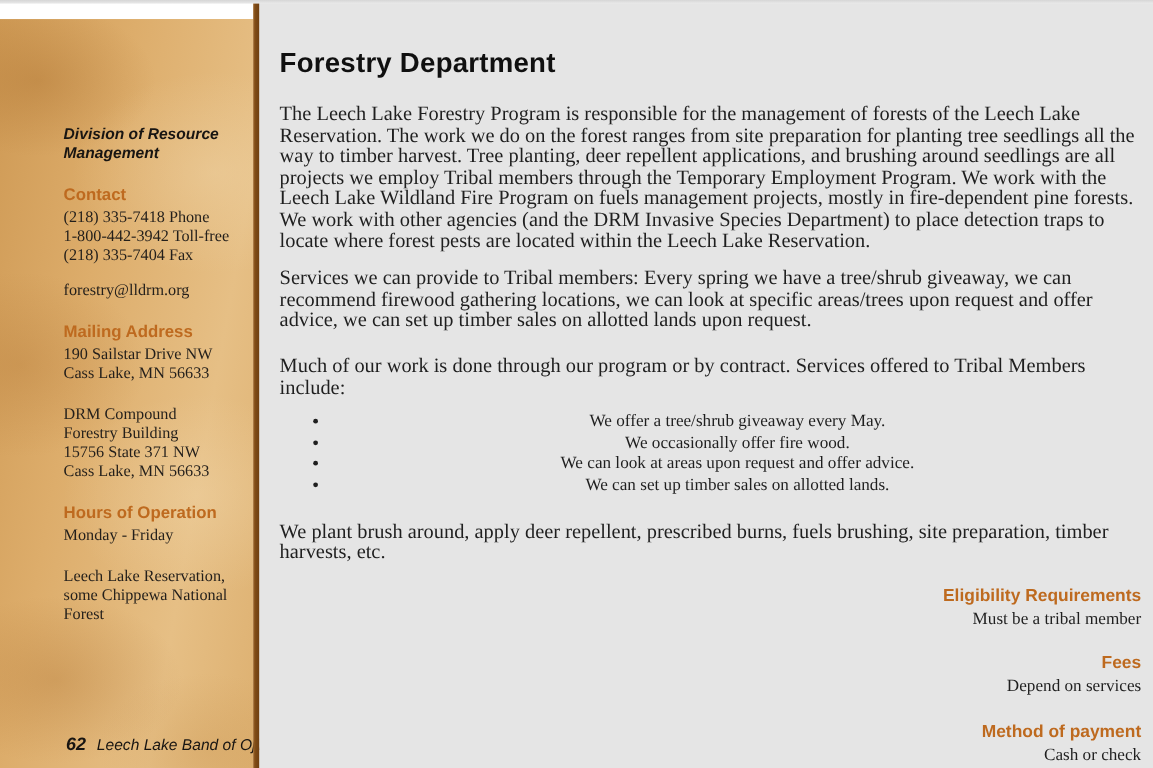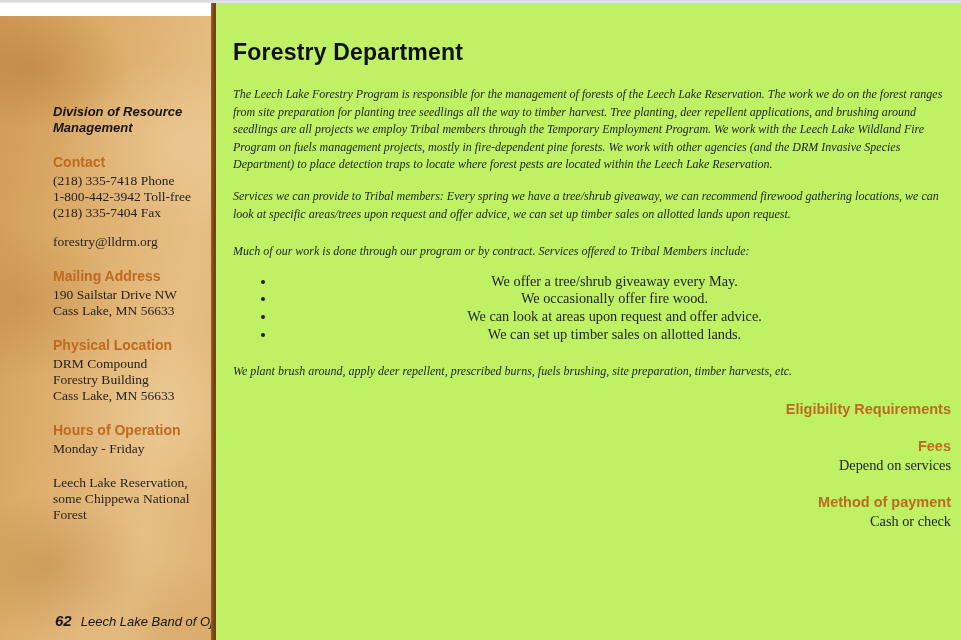--- a/index.html
+++ b/index.html
@@ -92,37 +92,36 @@
     font-weight: bold;
     font-size: 15px;
     margin-right: 9px;
     text-align: center;
   }
   
   .main {
     position: absolute;
     left: 216px; top: 0;
     width: 745px; height: 640px;
-    background: #bef264;
+    background: #e5e5e5;
     padding: 38px 10px 0 17px;
   }
   .main-title {
     font-family: "Liberation Sans", sans-serif;
     font-weight: bold;
     font-size: 23px;
     line-height: 28px;
     color: #101010;
     margin-bottom: 20px;
     letter-spacing: 0.2px;
   }
   .body-par {
-    font-size: 12px;
+    font-size: 17px;
     line-height: 17.6px;
     margin-bottom: 14px;
-    font-style: italic;
   }
   .par-wide-gap { margin-bottom: 20px; }
   .bullet-list {
     list-style: disc;
     margin: 12px 0 20px 0;
     padding-left: 43px;
     text-align: center;
   }
   .bullet-list li {
     font-size: 14.3px;
@@ -161,23 +160,23 @@
         <div class="side-line side-gap">forestry@lldrm.org</div>
       </div>
 
       <div class="side-section">
         <div class="side-heading">Mailing Address</div>
         <div class="side-line">190 Sailstar Drive NW</div>
         <div class="side-line">Cass Lake, MN 56633</div>
       </div>
 
       <div class="side-section">
-        <div class="side-heading">Physical Location</div>
         <div class="side-line">DRM Compound</div>
         <div class="side-line">Forestry Building</div>
+        <div class="side-line">15756 State 371 NW</div>
         <div class="side-line">Cass Lake, MN 56633</div>
       </div>
 
       <div class="side-section">
         <div class="side-heading">Hours of Operation</div>
         <div class="side-line">Monday - Friday</div>
       </div>
 
       <div class="side-section">
         <div class="side-line">Leech Lake Reservation,</div>
@@ -206,20 +205,21 @@
       <li>We offer a tree/shrub giveaway every May.</li>
       <li>We occasionally offer fire wood.</li>
       <li>We can look at areas upon request and offer advice.</li>
       <li>We can set up timber sales on allotted lands.</li>
     </ul>
 
     <p class="body-par">We plant brush around, apply deer repellent, prescribed burns, fuels brushing, site preparation, timber harvests, etc.</p>
 
     <div class="subsection">
       <div class="sub-heading">Eligibility Requirements</div>
+      <div class="sub-body">Must be a tribal member</div>
     </div>
 
     <div class="subsection">
       <div class="sub-heading">Fees</div>
       <div class="sub-body">Depend on services</div>
     </div>
 
     <div class="subsection">
       <div class="sub-heading">Method of payment</div>
       <div class="sub-body">Cash or check</div>

